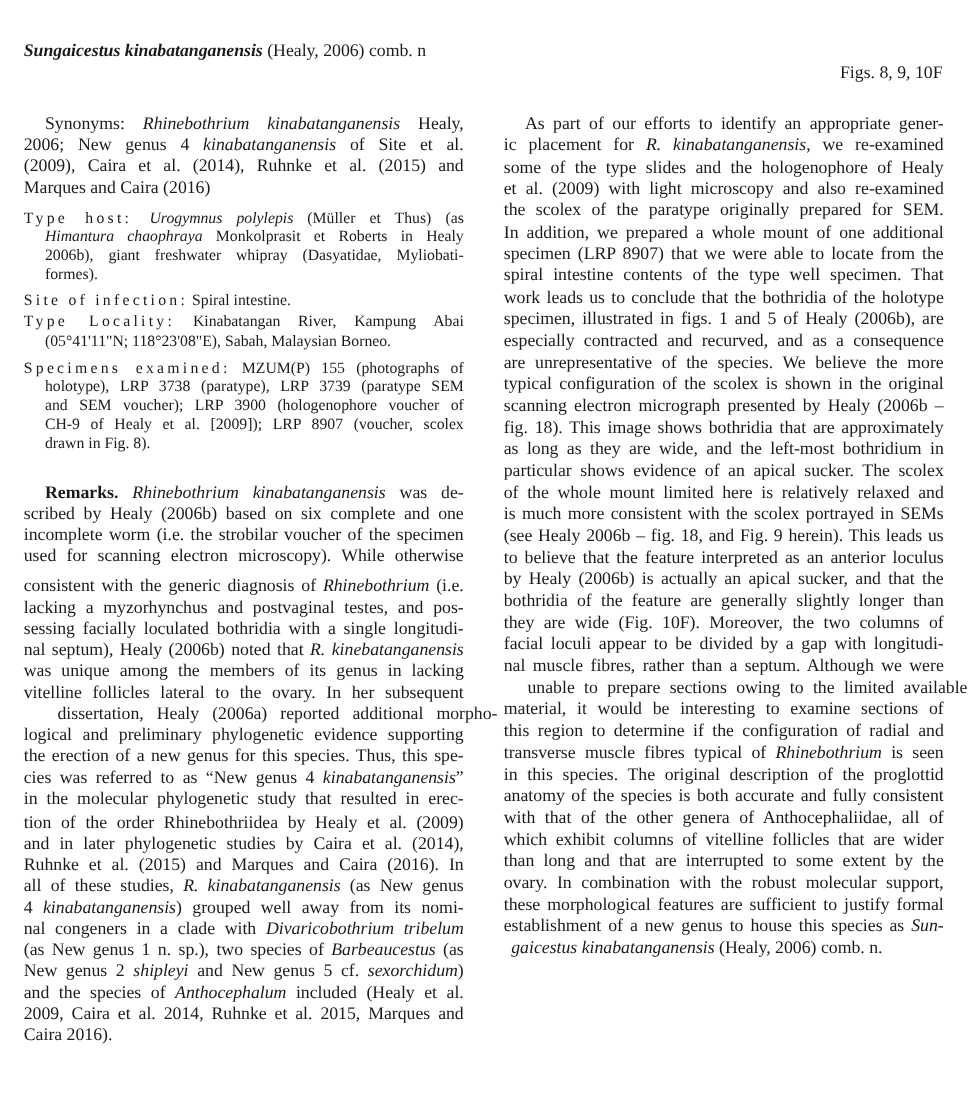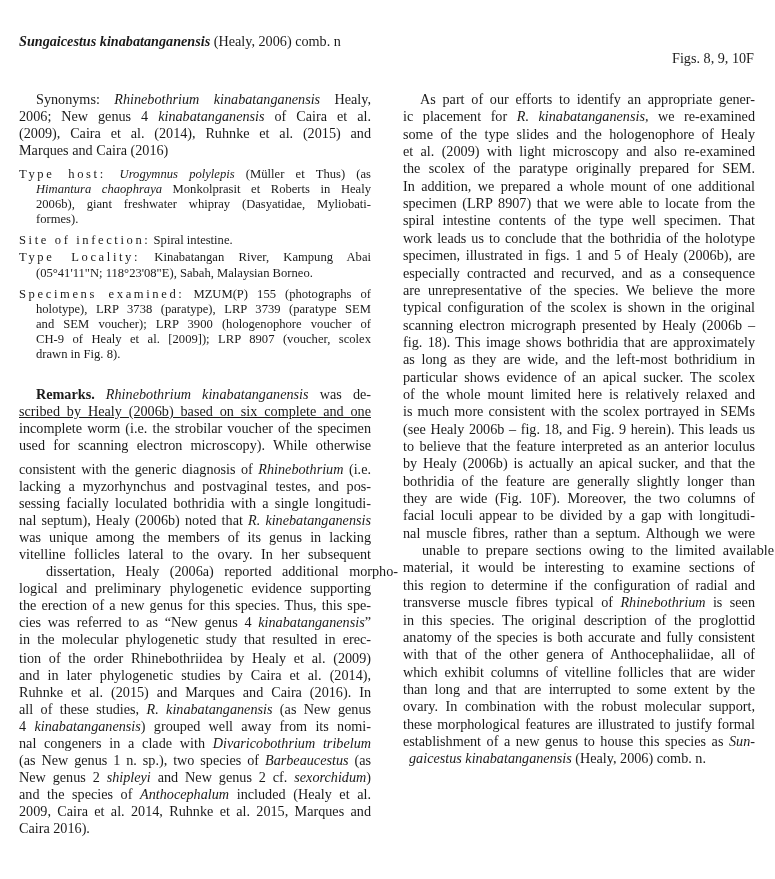--- a/index.html
+++ b/index.html
@@ -14,58 +14,58 @@
 </style>
 </head>
 <body>
 
 <div id="page"></div>
 
 <div class="ln" style="left:19px;top:33px;"><i><b>Sungaicestus kinabatanganensis</b></i><span> (Healy, 2006) comb. n</span></div>
 <div class="ln" style="right:21px;top:50px;text-align:right;">Figs. 8, 9, 10F</div>
 
 <div class="ln j" style="left: 36px; top: 91px; width: 335px;"><span>Synonyms: </span><i>Rhinebothrium kinabatanganensis</i><span> Healy,</span></div>
-<div class="ln j" style="left: 19px; top: 108px; width: 352px;"><span>2006; New genus 4 </span><i>kinabatanganensis</i><span> of Caira et al.</span></div>
+<div class="ln j" style="left: 19px; top: 108px; width: 352px;"><span>2006; New genus 4 </span><i>kinabatanganensis</i><span> of Site et al.</span></div>
 <div class="ln j" style="left: 19px; top: 125px; width: 352px;"><span>(2009), Caira et al. (2014), Ruhnke et al. (2015) and</span></div>
 <div class="ln" style="left: 19px; top: 142px; width: 352px;"><span>Marques and Caira (2016)</span></div>
 <div class="ln j sm" style="left: 19px; top: 167px; width: 352px;"><span class="lbl">Type host: </span><i>Urogymnus polylepis</i><span> (Müller et Thus) (as</span></div>
 <div class="ln j sm" style="left: 36px; top: 182px; width: 335px;"><i>Himantura chaophraya</i><span> Monkolprasit et Roberts in Healy</span></div>
 <div class="ln j sm" style="left: 36px; top: 197px; width: 335px;"><span>2006b), giant freshwater whipray (Dasyatidae, Myliobati-</span></div>
 <div class="ln sm" style="left: 36px; top: 212px; width: 335px;"><span>formes).</span></div>
 <div class="ln sm" style="left: 19px; top: 233px;"><span class="lbl">Site of infection:</span><span> Spiral intestine.</span></div>
 <div class="ln j sm" style="left: 19px; top: 250px; width: 352px;"><span class="lbl">Type Locality:</span><span> Kinabatangan River, Kampung Abai</span></div>
 <div class="ln sm" style="left: 36px; top: 266px; width: 335px;"><span>(05°41'11"N; 118°23'08"E), Sabah, Malaysian Borneo.</span></div>
 <div class="ln j sm" style="left: 19px; top: 287px; width: 352px;"><span class="lbl">Specimens examined:</span><span> MZUM(P) 155 (photographs of</span></div>
 <div class="ln j sm" style="left: 36px; top: 302px; width: 335px;"><span>holotype), LRP 3738 (paratype), LRP 3739 (paratype SEM</span></div>
 <div class="ln j sm" style="left: 36px; top: 317px; width: 335px;"><span>and SEM voucher); LRP 3900 (hologenophore voucher of</span></div>
 <div class="ln j sm" style="left: 36px; top: 332px; width: 335px;"><span>CH-9 of Healy et al. [2009]); LRP 8907 (voucher, scolex</span></div>
 <div class="ln sm" style="left: 36px; top: 347px; width: 335px;"><span>drawn in Fig. 8).</span></div>
 <div class="ln j" style="left: 36px; top: 386px; width: 335px;"><b>Remarks.</b><span> </span><i>Rhinebothrium kinabatanganensis</i><span> was de-</span></div>
-<div class="ln j" style="left: 19px; top: 403px; width: 352px; text-decoration: underline;"><span>scribed by Healy (2006b) based on six complete and one</span></div>
+<div class="ln j" style="left: 19px; top: 403px; width: 352px;"><span>scribed by Healy (2006b) based on six complete and one</span></div>
 <div class="ln j" style="left: 19px; top: 420px; width: 352px;"><span>incomplete worm (i.e. the strobilar voucher of the specimen</span></div>
 <div class="ln j" style="left: 19px; top: 437px; width: 352px;"><span>used for scanning electron microscopy). While otherwise</span></div>
 <div class="ln j" style="left: 19px; top: 461px; width: 352px;"><span>consistent with the generic diagnosis of </span><i>Rhinebothrium</i><span> (i.e.</span></div>
 <div class="ln j" style="left: 19px; top: 478px; width: 352px;"><span>lacking a myzorhynchus and postvaginal testes, and pos-</span></div>
 <div class="ln j" style="left: 19px; top: 495px; width: 352px;"><span>sessing facially loculated bothridia with a single longitudi-</span></div>
 <div class="ln j" style="left: 19px; top: 512px; width: 352px;"><span>nal septum), Healy (2006b) noted that </span><i>R. kinebatanganensis</i></div>
 <div class="ln j" style="left: 19px; top: 529px; width: 352px;"><span>was unique among the members of its genus in lacking</span></div>
 <div class="ln j" style="left: 19px; top: 546px; width: 352px;"><span>vitelline follicles lateral to the ovary. In her subsequent</span></div>
 <div class="ln j" style="left: 19px; top: 563px; width: 352px; margin-left: 27px;"><span>dissertation, Healy (2006a) reported additional morpho-</span></div>
 <div class="ln j" style="left: 19px; top: 580px; width: 352px;"><span>logical and preliminary phylogenetic evidence supporting</span></div>
 <div class="ln j" style="left: 19px; top: 597px; width: 352px;"><span>the erection of a new genus for this species. Thus, this spe-</span></div>
 <div class="ln j" style="left: 19px; top: 614px; width: 352px;"><span>cies was referred to as “New genus 4 </span><i>kinabatanganensis</i><span>”</span></div>
 <div class="ln j" style="left: 19px; top: 631px; width: 352px;"><span>in the molecular phylogenetic study that resulted in erec-</span></div>
 <div class="ln j" style="left: 19px; top: 650px; width: 352px;"><span>tion of the order Rhinebothriidea by Healy et al. (2009)</span></div>
 <div class="ln j" style="left: 19px; top: 667px; width: 352px;"><span>and in later phylogenetic studies by Caira et al. (2014),</span></div>
 <div class="ln j" style="left: 19px; top: 684px; width: 352px;"><span>Ruhnke et al. (2015) and Marques and Caira (2016). In</span></div>
 <div class="ln j" style="left: 19px; top: 701px; width: 352px;"><span>all of these studies, </span><i>R. kinabatanganensis</i><span> (as New genus</span></div>
 <div class="ln j" style="left: 19px; top: 718px; width: 352px;"><span>4 </span><i>kinabatanganensis</i><span>) grouped well away from its nomi-</span></div>
 <div class="ln j" style="left: 19px; top: 735px; width: 352px;"><span>nal congeners in a clade with </span><i>Divaricobothrium tribelum</i></div>
 <div class="ln j" style="left: 19px; top: 752px; width: 352px;"><span>(as New genus 1 n. sp.), two species of </span><i>Barbeaucestus</i><span> (as</span></div>
-<div class="ln j" style="left: 19px; top: 769px; width: 352px;"><span>New genus 2 </span><i>shipleyi</i><span> and New genus 2 cf. </span><i>sexorchidum</i><span>)</span></div>
+<div class="ln j" style="left: 19px; top: 769px; width: 352px;"><span>New genus 2 </span><i>shipleyi</i><span> and New genus 5 cf. </span><i>sexorchidum</i><span>)</span></div>
 <div class="ln j" style="left: 19px; top: 786px; width: 352px;"><span>and the species of </span><i>Anthocephalum</i><span> included (Healy et al.</span></div>
 <div class="ln j" style="left: 19px; top: 803px; width: 352px;"><span>2009, Caira et al. 2014, Ruhnke et al. 2015, Marques and</span></div>
 <div class="ln" style="left: 19px; top: 820px; width: 352px;"><span>Caira 2016).</span></div>
 <div class="ln j" style="left: 420px; top: 91px; width: 335px;"><span>As part of our efforts to identify an appropriate gener-</span></div>
 <div class="ln j" style="left: 403px; top: 108.35px; width: 352px;"><span>ic placement for </span><i>R. kinabatanganensis</i><span>, we re-examined</span></div>
 <div class="ln j" style="left: 403px; top: 125.7px; width: 352px;"><span>some of the type slides and the hologenophore of Healy</span></div>
 <div class="ln j" style="left: 403px; top: 143.05px; width: 352px;"><span>et al. (2009) with light microscopy and also re-examined</span></div>
 <div class="ln j" style="left: 403px; top: 160.4px; width: 352px;"><span>the scolex of the paratype originally prepared for SEM.</span></div>
 <div class="ln j" style="left: 403px; top: 177.75px; width: 352px;"><span>In addition, we prepared a whole mount of one additional</span></div>
 <div class="ln j" style="left: 403px; top: 195.1px; width: 352px;"><span>specimen (LRP 8907) that we were able to locate from the</span></div>
@@ -91,15 +91,15 @@
 <div class="ln j" style="left: 403px; top: 542.1px; width: 352px; margin-left: 19px;"><span>unable to prepare sections owing to the limited available</span></div>
 <div class="ln j" style="left: 403px; top: 559.45px; width: 352px;"><span>material, it would be interesting to examine sections of</span></div>
 <div class="ln j" style="left: 403px; top: 576.8px; width: 352px;"><span>this region to determine if the configuration of radial and</span></div>
 <div class="ln j" style="left: 403px; top: 594.15px; width: 352px;"><span>transverse muscle fibres typical of </span><i>Rhinebothrium</i><span> is seen</span></div>
 <div class="ln j" style="left: 403px; top: 611.5px; width: 352px;"><span>in this species. The original description of the proglottid</span></div>
 <div class="ln j" style="left: 403px; top: 628.85px; width: 352px;"><span>anatomy of the species is both accurate and fully consistent</span></div>
 <div class="ln j" style="left: 403px; top: 646.2px; width: 352px;"><span>with that of the other genera of Anthocephaliidae, all of</span></div>
 <div class="ln j" style="left: 403px; top: 663.55px; width: 352px;"><span>which exhibit columns of vitelline follicles that are wider</span></div>
 <div class="ln j" style="left: 403px; top: 680.9px; width: 352px;"><span>than long and that are interrupted to some extent by the</span></div>
 <div class="ln j" style="left: 403px; top: 698.25px; width: 352px;"><span>ovary. In combination with the robust molecular support,</span></div>
-<div class="ln j" style="left: 403px; top: 715.6px; width: 352px;"><span>these morphological features are illustrated to justify formal</span></div>
+<div class="ln j" style="left: 403px; top: 715.6px; width: 352px;"><span>these morphological features are sufficient to justify formal</span></div>
 <div class="ln j" style="left: 403px; top: 732.95px; width: 352px;"><span>establishment of a new genus to house this species as </span><i>Sun-</i></div>
 <div class="ln" style="left: 409px; top: 750.3px; width: 352px;"><i>gaicestus kinabatanganensis</i><span> (Healy, 2006) comb. n.</span></div>
 
 </body></html>

